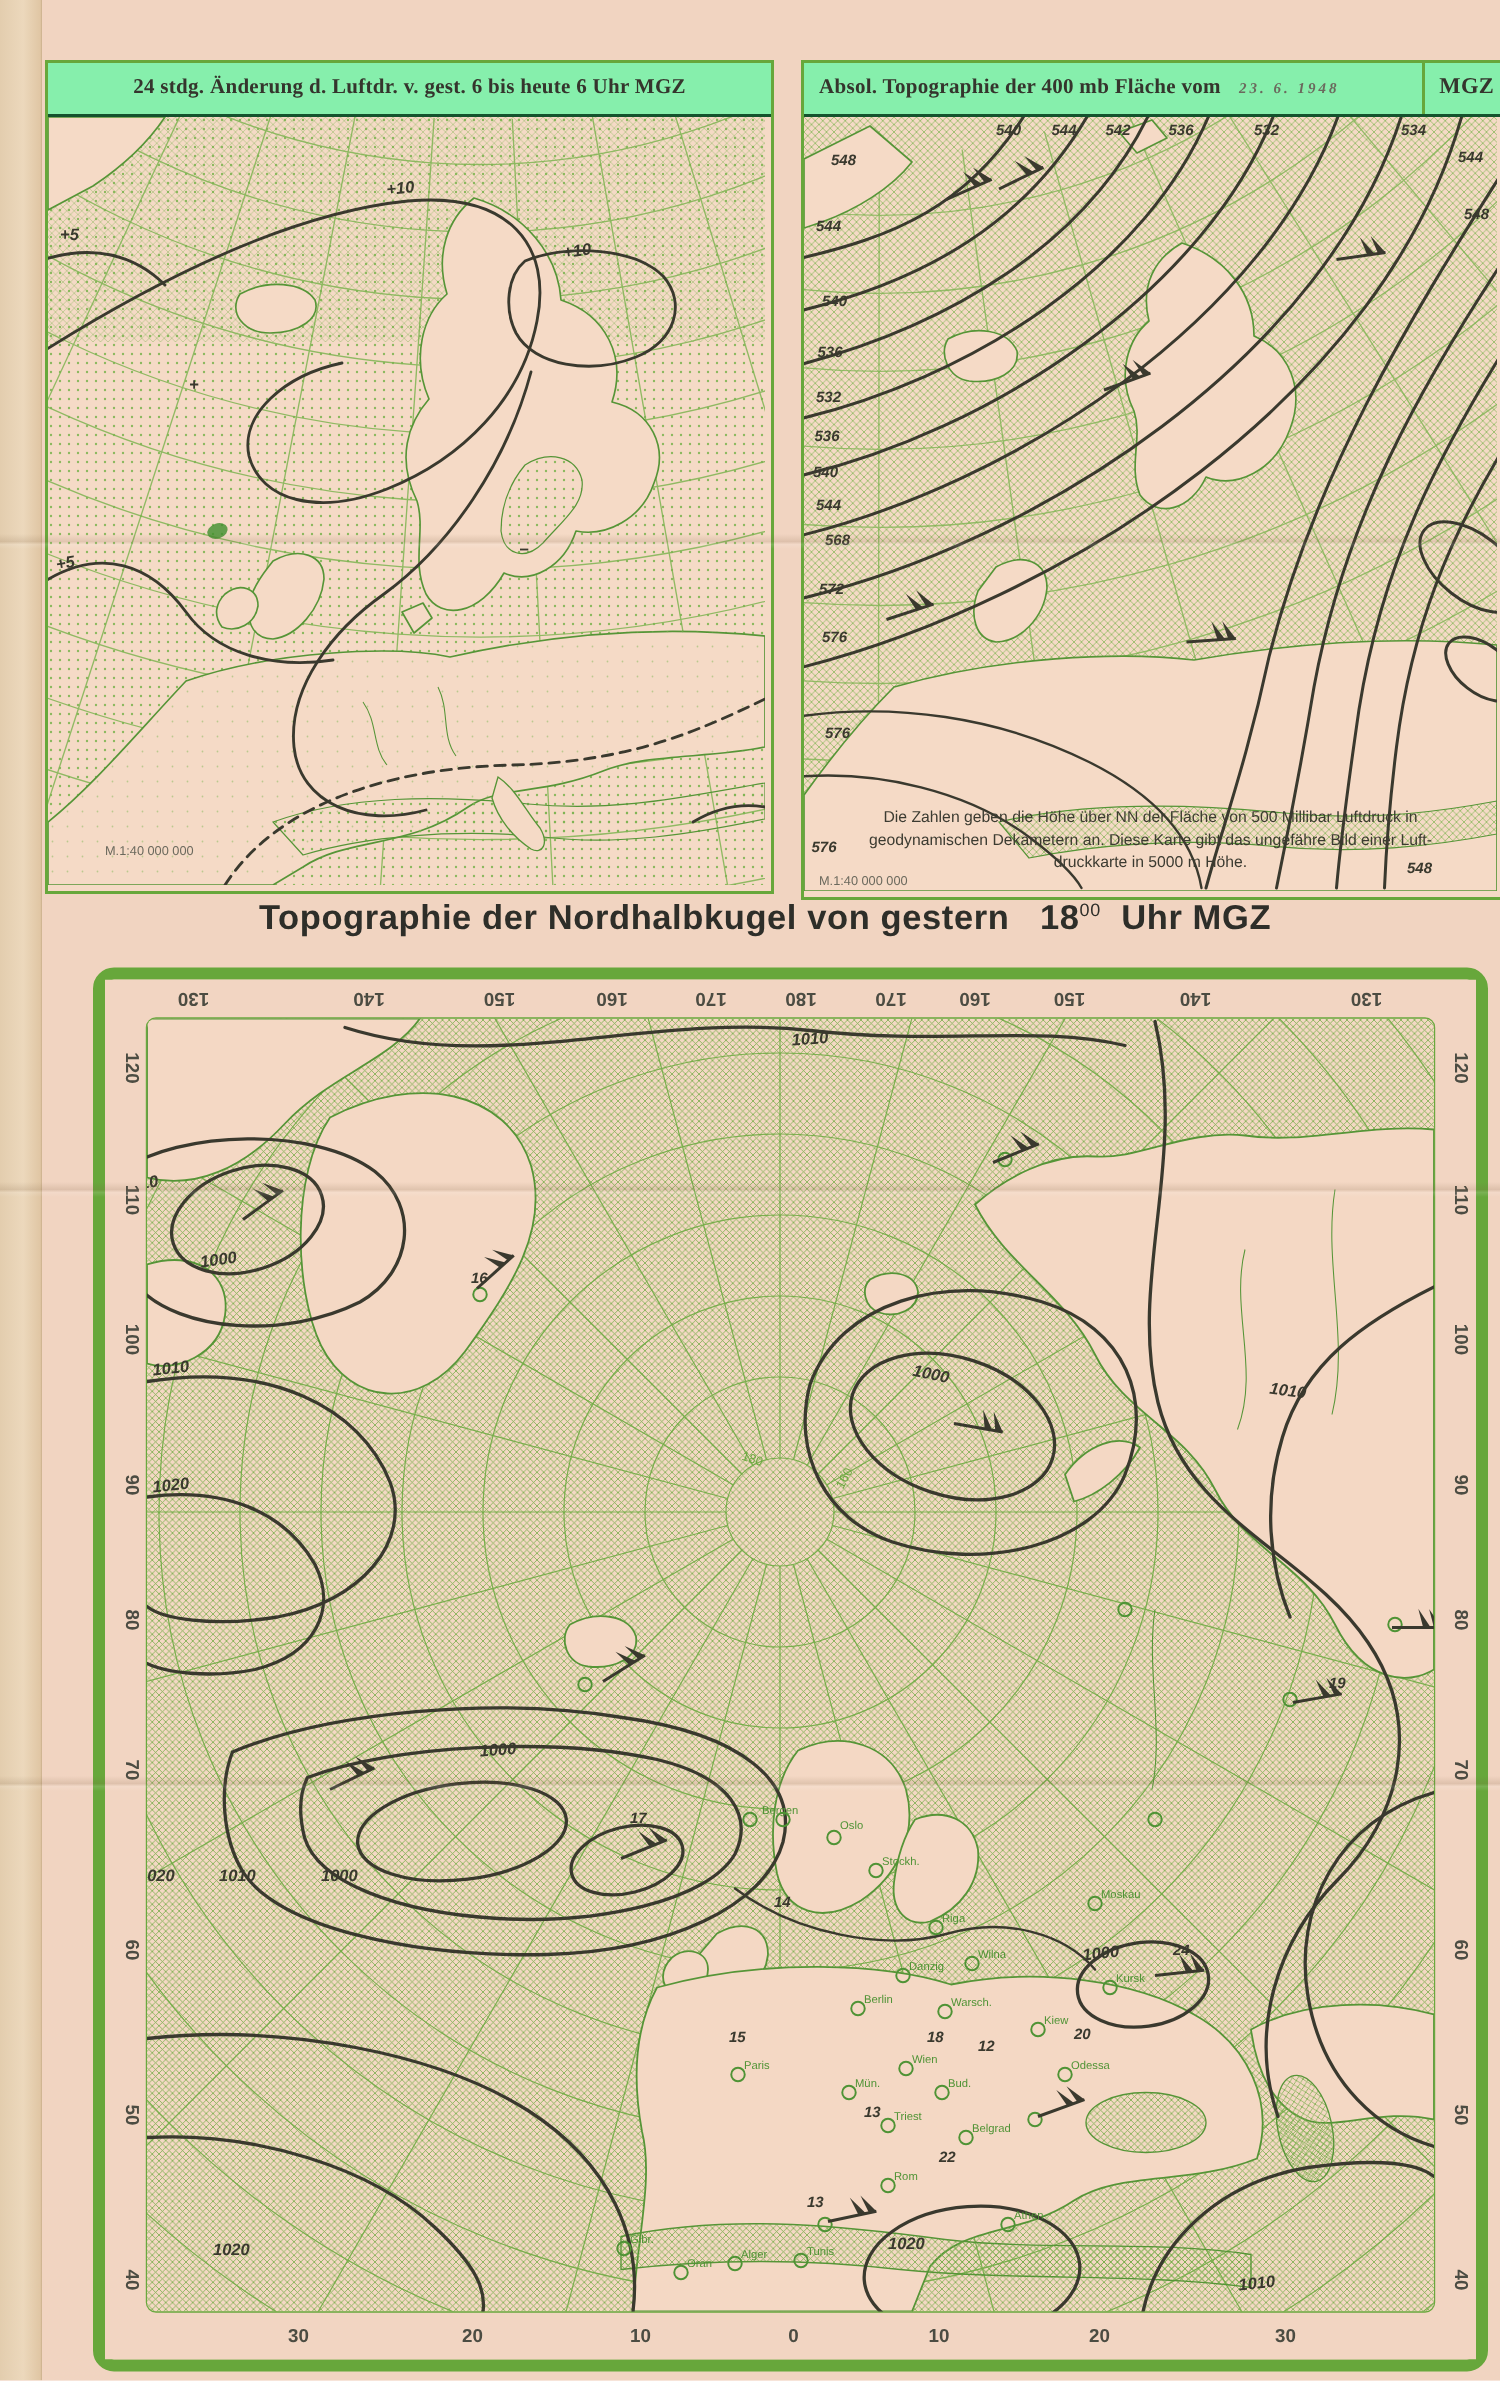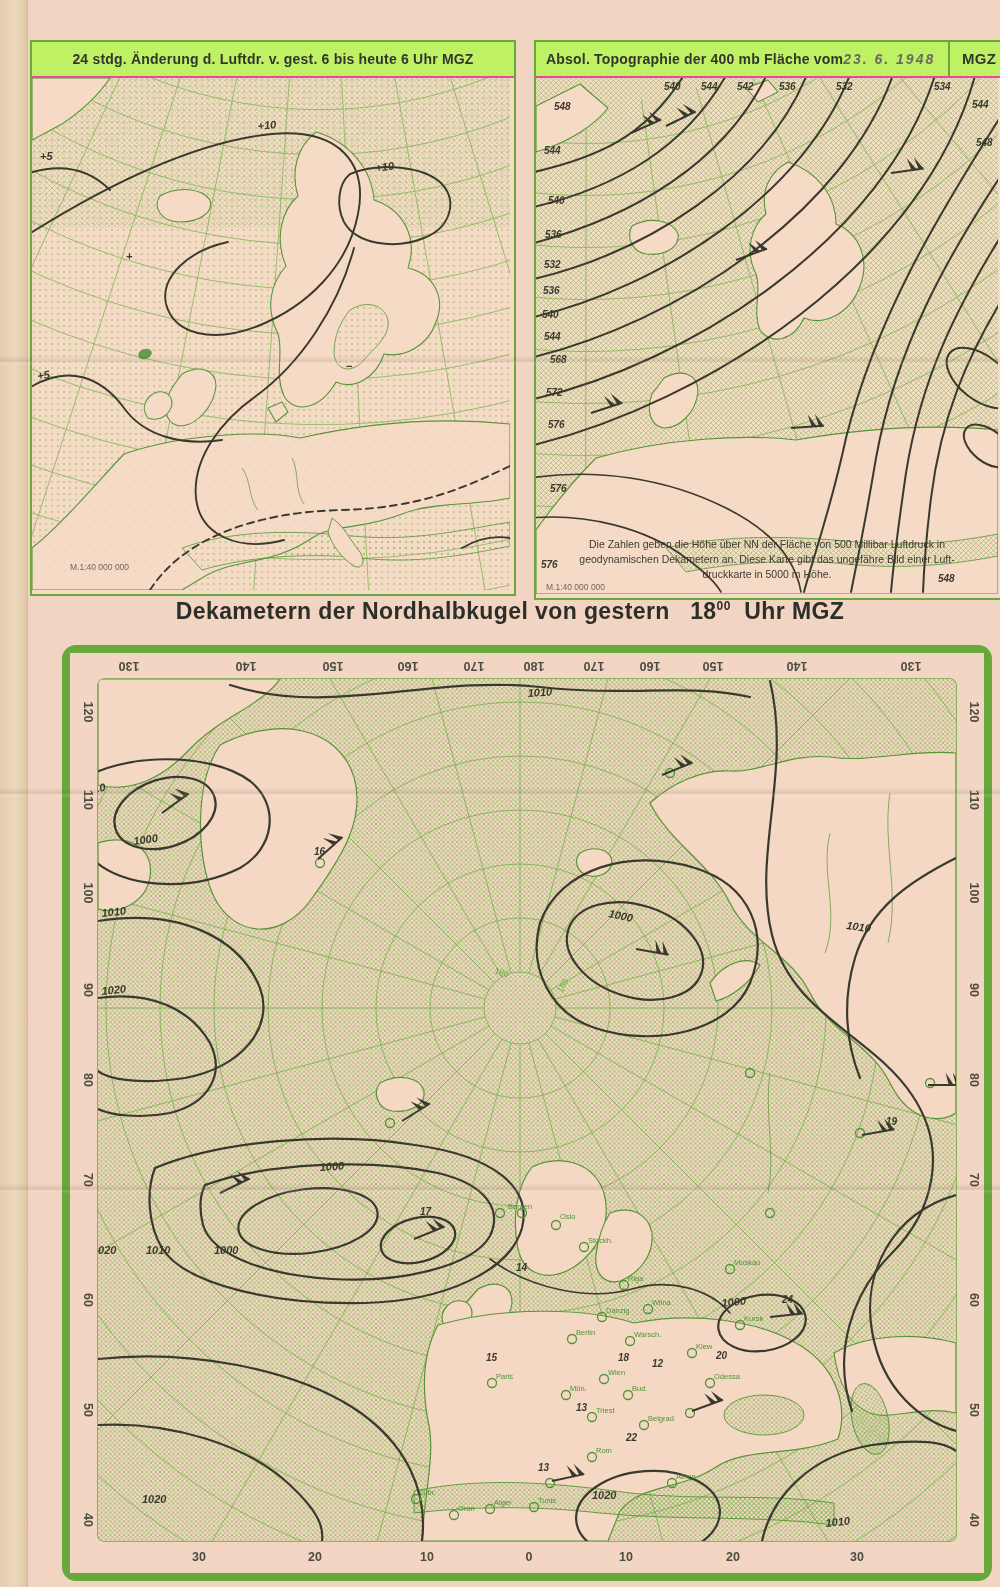--- a/index.html
+++ b/index.html
@@ -7,32 +7,32 @@
   #page{position:relative;width:1000px;height:1587px;background:#f1d4c1;overflow:hidden;}
   
   .paper-edge{position:absolute;left:0;top:0;width:28px;height:100%;
     background:linear-gradient(90deg,#e3cdae 0%,#ecd8bc 55%,#e0c6a4 96%,#c9ae8b 100%);}
   .crease{position:absolute;left:0;width:100%;height:10px;pointer-events:none;
     background:linear-gradient(180deg,rgba(120,90,60,0) 0%,rgba(120,90,60,.16) 50%,rgba(255,255,255,.12) 70%,rgba(120,90,60,0) 100%);}
   
   .panel{position:absolute;border:2px solid #67a73b;background:#f5dac6;}
   #panel1{left:30px;top:40px;width:482px;height:552px;}
   #panel2{left:534px;top:40px;width:466px;height:556px;border-right:none;}
-  .titlebar{height:34px;border-bottom:2px solid #ec4899;display:flex;align-items:center;
-    background:#bef264;color:#35352d;font-weight:bold;font-size:14px;letter-spacing:.2px;}
+  .titlebar{height:34px;border-bottom:2px solid #14532d;display:flex;align-items:center;
+    background:#86efac;color:#35352d;font-weight:bold;font-size:14px;letter-spacing:.2px;font-family:Liberation Serif, serif;}
   #panel1 .titlebar{justify-content:center;}
   #panel2 .titlebar{position:relative;padding-left:10px;}
   .p2-divider{position:absolute;right:52px;top:0;bottom:0;width:2px;background:#67a73b;}
   .mgz{position:absolute;right:6px;top:8px;font-weight:bold;font-size:15px;color:#35352d;margin-left:36px;}
-  .hand-date{font-style:italic;color:#6b695d;font-size:14px;letter-spacing:2px;}
+  .hand-date{font-style:italic;color:#6b695d;margin-left:12px;font-size:10px;letter-spacing:2px;}
   .mapbox{position:relative;}
   
   #main-title{position:absolute;left:30px;top:598px;width:960px;text-align:center;
     color:#2e2e29;font-size:23px;font-weight:bold;letter-spacing:.4px;}
-  #main-title sup{font-size:12px;font-weight:bold;}
+  #main-title sup{font-size:12px;font-weight:normal;}
   
   #bigmap{position:absolute;left:62px;top:645px;width:930px;height:936px;
     border:8px solid #67a73b;border-radius:14px;background:#f2d5c2;box-sizing:border-box;}
   svg text{user-select:none;}
   .elab{fill:#4c4c42;font-size:12.5px;font-weight:bold;font-family:"Liberation Sans",sans-serif;}
   .iso{fill:#3a392e;font-size:11px;font-weight:bold;font-style:italic;font-family:"Liberation Sans",sans-serif;}
   .temp{fill:#3a392e;font-size:10px;font-style:italic;font-weight:bold;font-family:"Liberation Sans",sans-serif;}
   .city{fill:#4f9335;font-size:7.5px;font-family:"Liberation Sans",sans-serif;}
   .polelab{fill:#6aa83e;font-size:8.5px;font-family:"Liberation Sans",sans-serif;}
   .p2lab{fill:#3a392e;font-size:10px;font-weight:bold;font-style:italic;font-family:"Liberation Sans",sans-serif;}
@@ -266,21 +266,21 @@
             <text class="p2lab" x="5" y="490">576</text>
             <text class="p2lab" x="402" y="504">548</text>
             <text class="scale" x="10" y="512">M.1:40 000 000</text>
           </g>
         </g>
       </svg>
     </div>
   </div>
 
   <div id="main-title">
-    <span>Dekametern der Nordhalbkugel von gestern</span>
+    <span>Topographie der Nordhalbkugel von gestern</span>
     <span>&nbsp;&nbsp;</span><span>18</span><sup>00</sup>
     <span>&nbsp;</span><span>Uhr MGZ</span>
   </div>
 
   <div id="bigmap">
     <svg width="914" height="920" viewBox="0 0 914 920">
       <defs>
           <clipPath id="clipBM">
             <rect x="28" y="26" width="858" height="862" rx="6"></rect>
           </clipPath>

